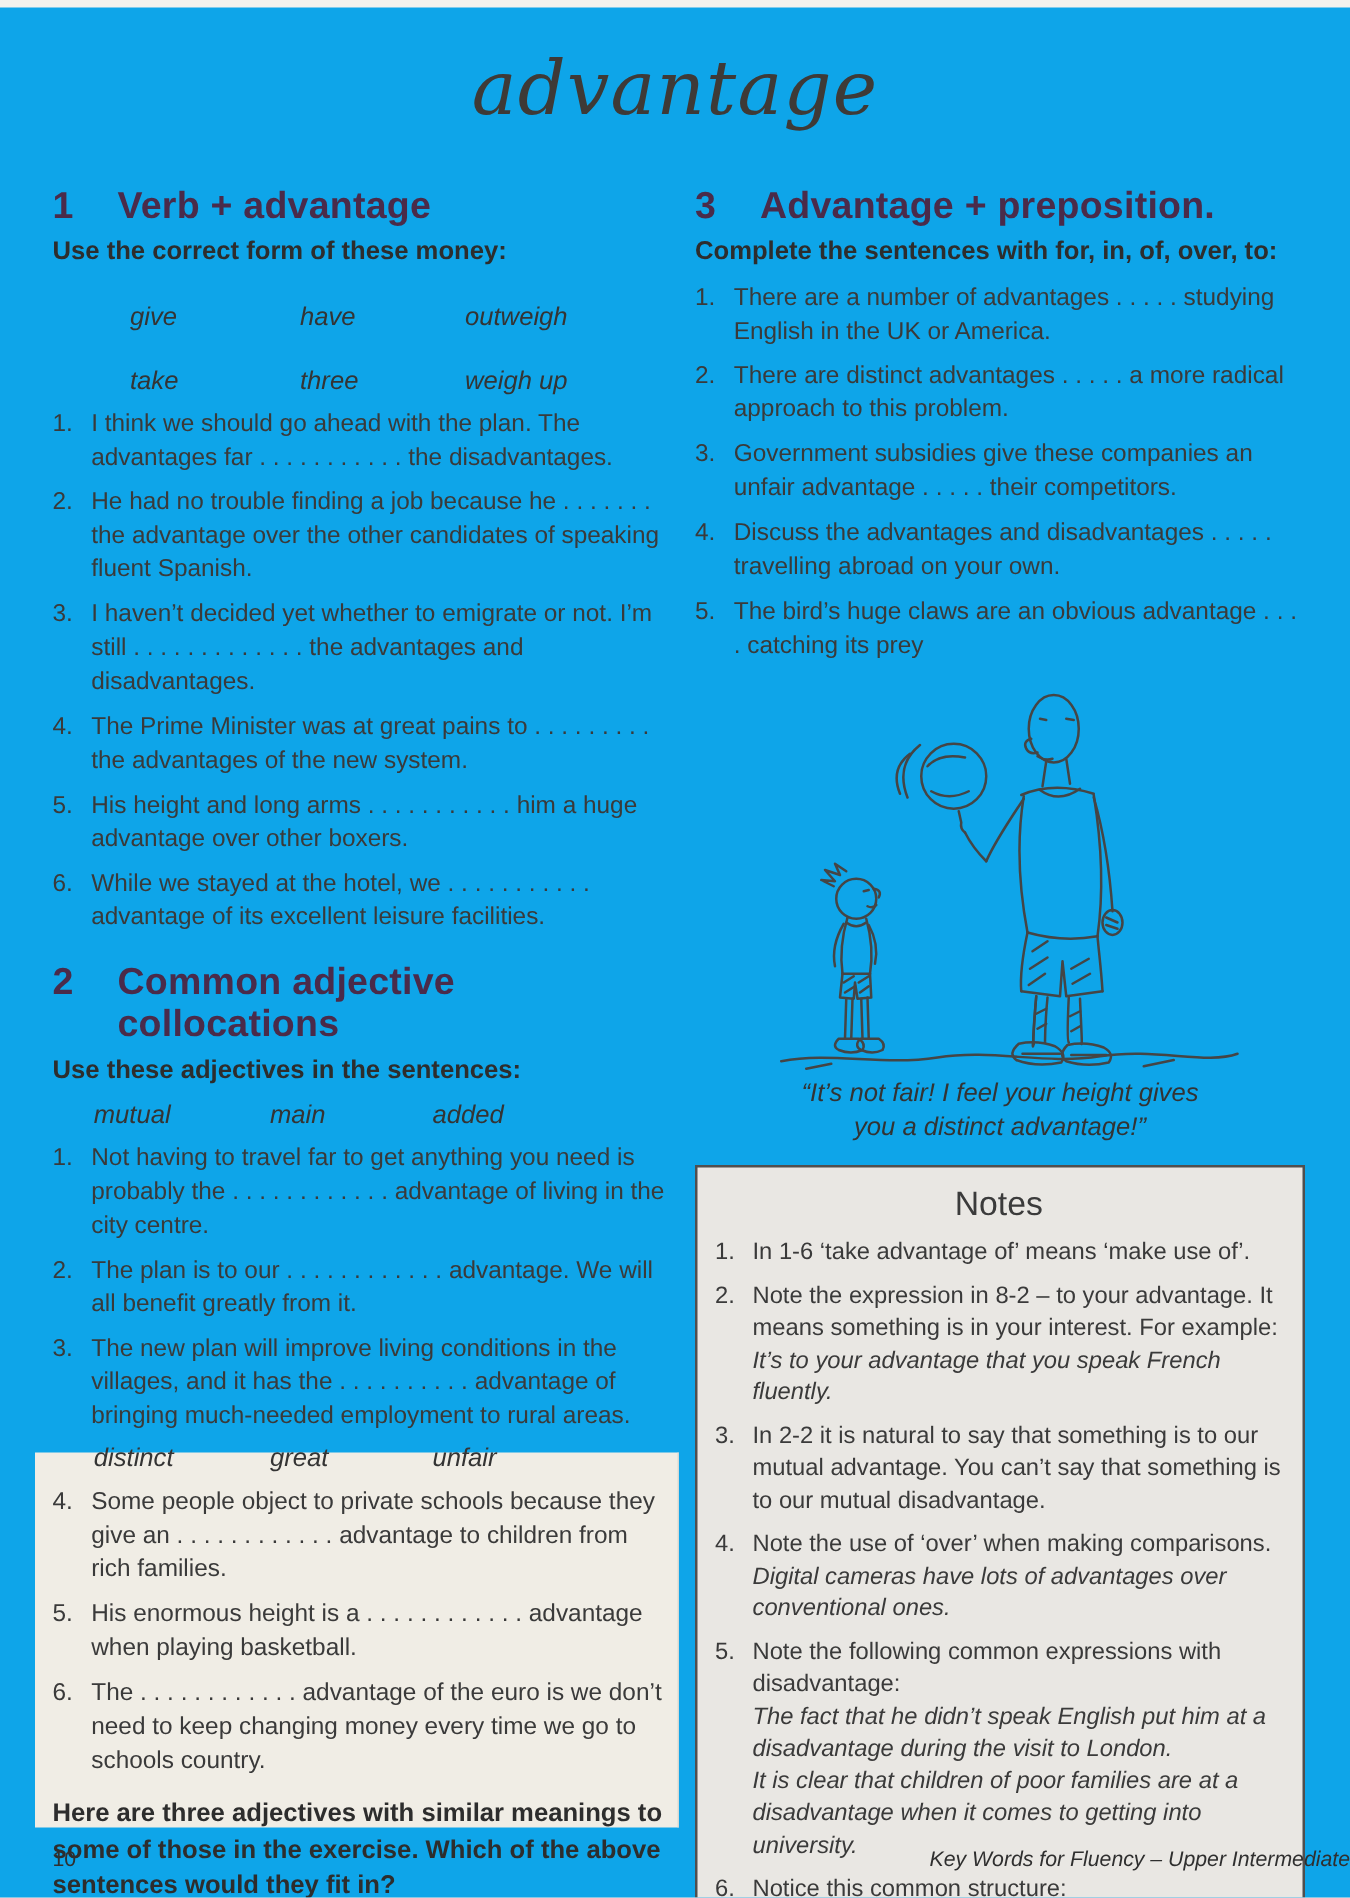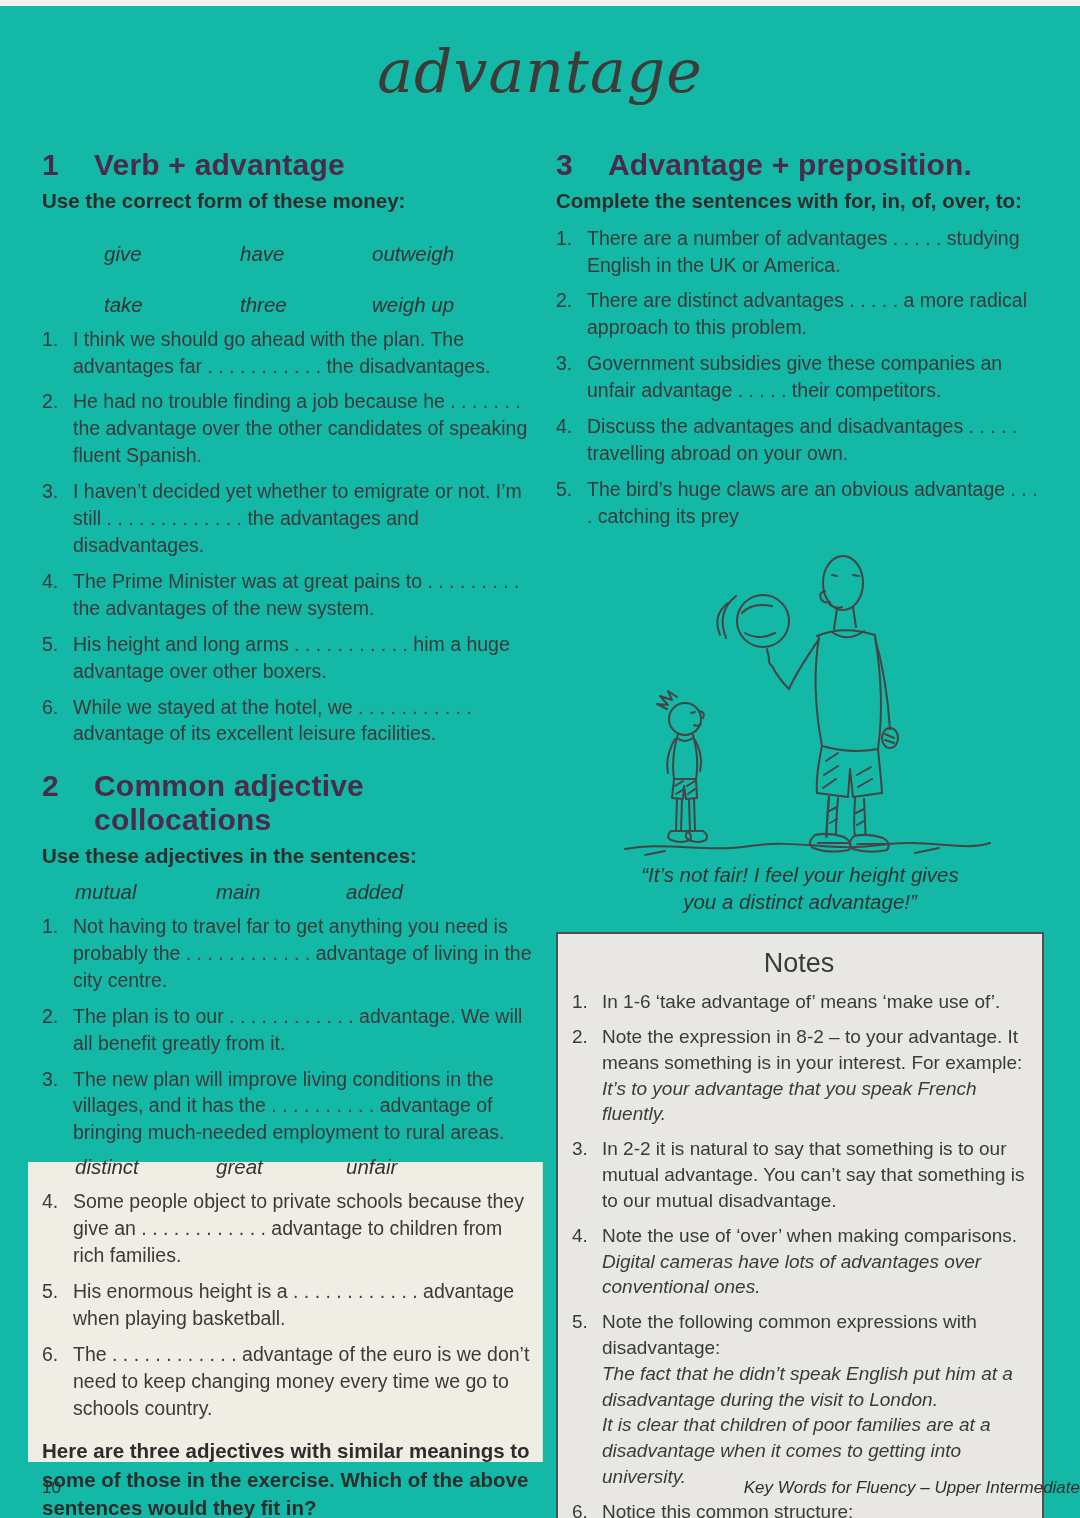--- a/index.html
+++ b/index.html
@@ -1,18 +1,18 @@
 <!DOCTYPE html>
 <html><head>
 <meta charset="utf-8">
 <style>
   html,body{margin:0;padding:0;background:#e8e6e0;}
   .page{
     position:relative;width:1080px;height:1518px;margin:0 auto;
-    background:#14b8a6;
+    background:#0ea5e9;
     font-family:"Liberation Sans",sans-serif;color:#3a3a3a;overflow:hidden;
   }
   .page::before{content:"";position:absolute;left:0;top:0;width:100%;height:6px;background:#f3f2ee;}
   .ghost-shade{position:absolute;left:28px;top:1162px;width:514px;height:300px;background:#f0ede5;border-right:1px solid #ddd9cf;}
   .title{
     position:absolute;top:36px;left:0;width:100%;text-align:center;
     font-family:"DejaVu Serif",serif;font-style:italic;font-weight:500;
     font-size:60px;color:#3e3a37;letter-spacing:1px;
   }
   .col{position:absolute;top:148px;}

